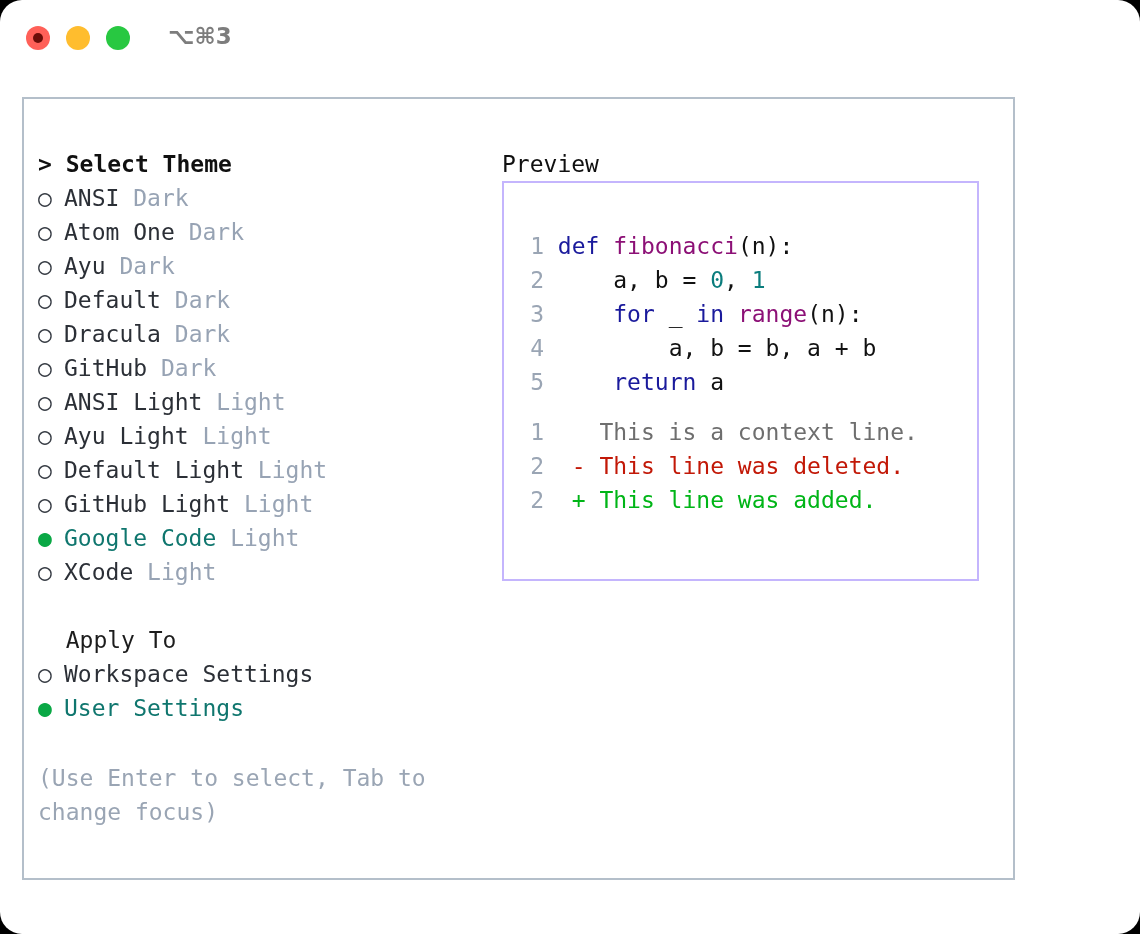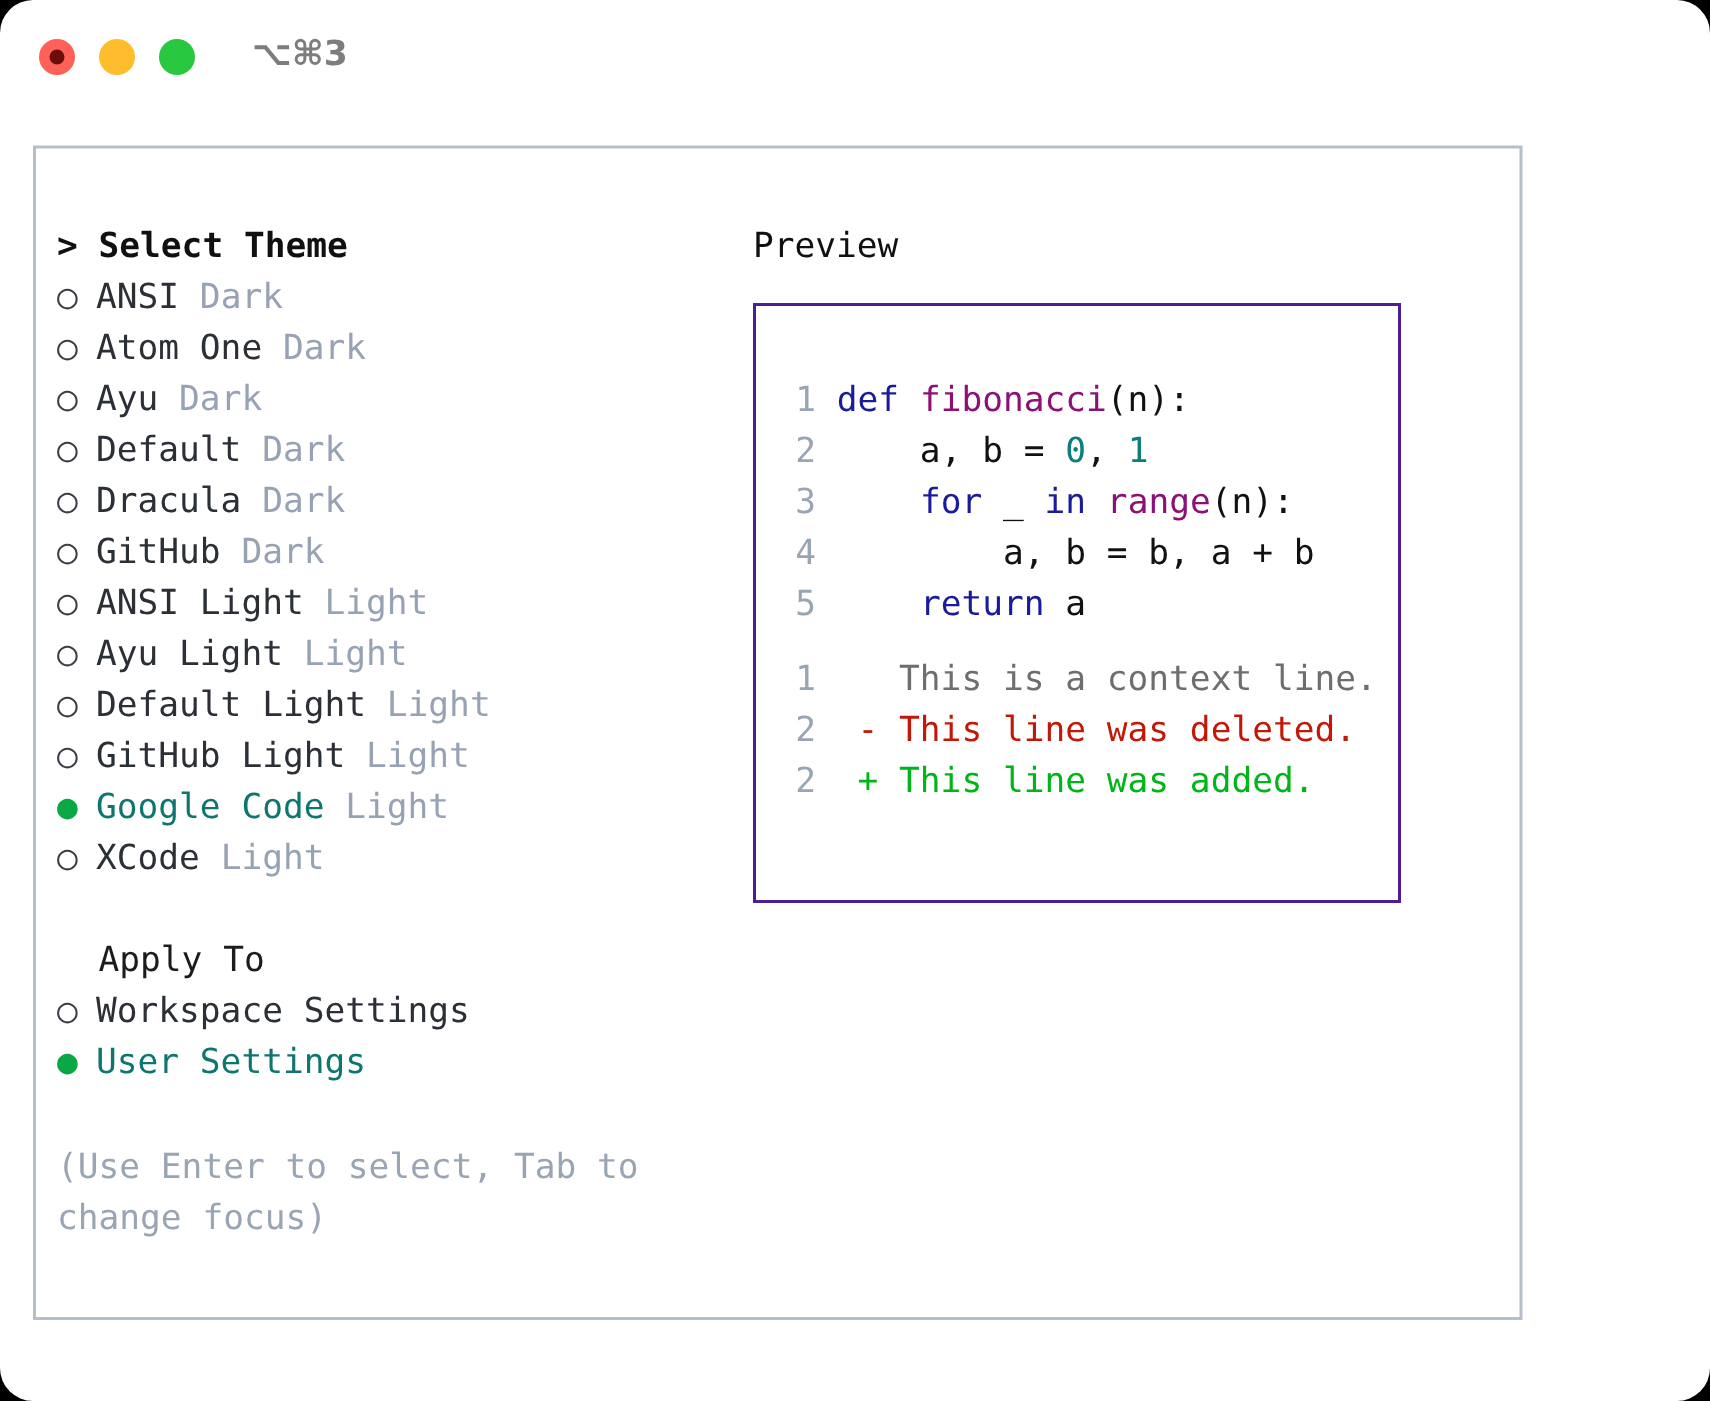--- a/index.html
+++ b/index.html
@@ -138,24 +138,23 @@
   }
 
   #preview-title {
     font-size: 23px;
     font-weight: 400;
     color: #101010;
     line-height: 34px;
   }
 
   #preview-box {
-    margin-top: 21px;
-    width: 432px;
+    width: 477px;
     height: 400px;
-    border: 2px solid #4c1d95;
+    border: 2px solid #c4b5fd;
     box-sizing: border-box;
     background: #ffffff;
     position: relative;
   }
 
   #code-area {
     position: absolute;
     left: 12px;
     top: 46px;
     font-size: 23px;

